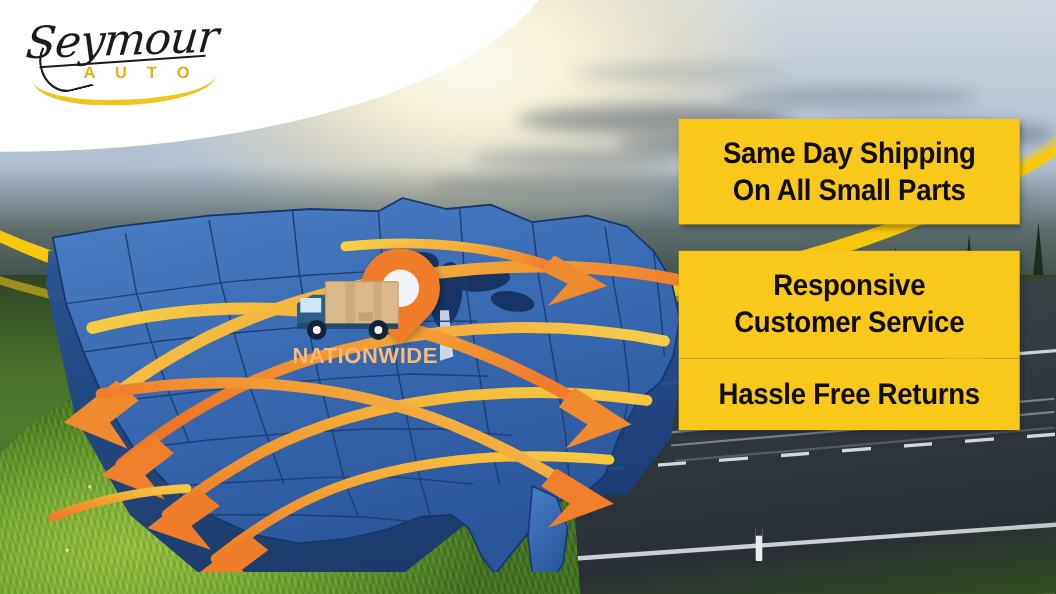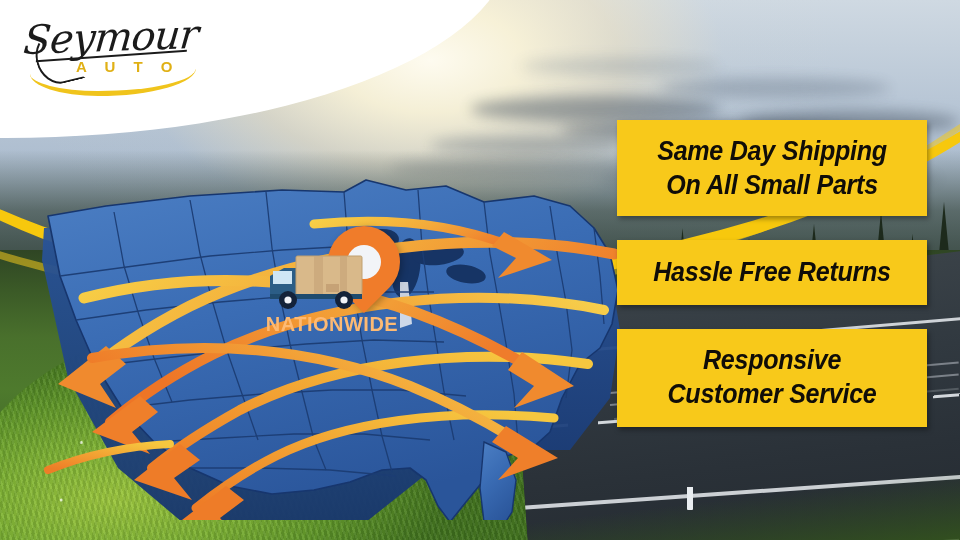--- a/index.html
+++ b/index.html
@@ -245,23 +245,22 @@
     font-family:"Liberation Sans", sans-serif;
     font-weight:700;
     line-height:1.08;
   }
   .delivery-label .l1 { display:block; font-size:20px; letter-spacing:.5px; }
   .delivery-label .l2 { display:block; font-size:22px; letter-spacing:1.5px; }
 
   
   .boxes {
     position:absolute;
-    left:617px; top:120px;
+    left:617px; top:108px;
     width:310px;
-    font-style:italic;
   }
   .benefit-box {
     background:#f8c91a;
     color:#100d08;
     text-align:center;
     font-family:"Liberation Sans", sans-serif;
     font-weight:700;
     box-shadow:2px 3px 5px rgba(0,0,0,.35);
   }
   .benefit-box .line {
@@ -467,24 +466,24 @@
     </div>
   </div>
 
   <div class="boxes">
 
     <div class="benefit-box box-1">
       <span class="line">Same Day Shipping</span>
       <span class="line">On All Small Parts</span>
     </div>
 
-    <div class="benefit-box box-2">
-      <span class="line">Hassle Free Returns</span>
-    </div>
-
     <div class="benefit-box box-3">
       <span class="line">Responsive</span>
       <span class="line">Customer Service</span>
     </div>
 
+    <div class="benefit-box box-2">
+      <span class="line">Hassle Free Returns</span>
+    </div>
+
   </div>
 
 </div>
 
 </body></html>

